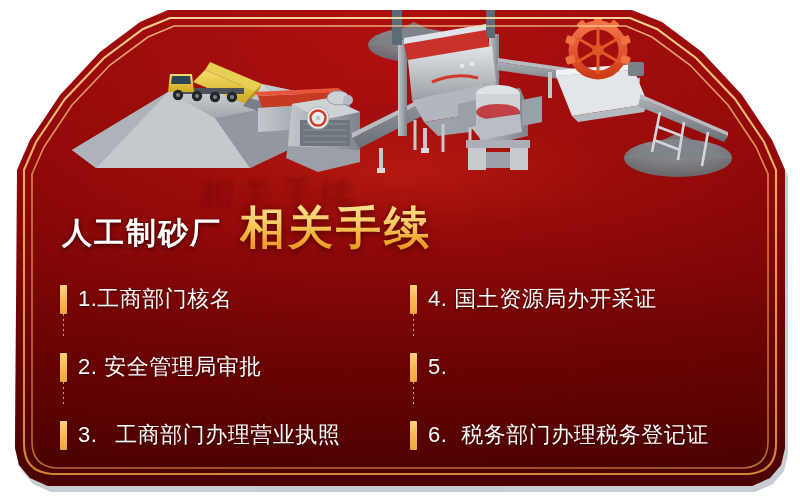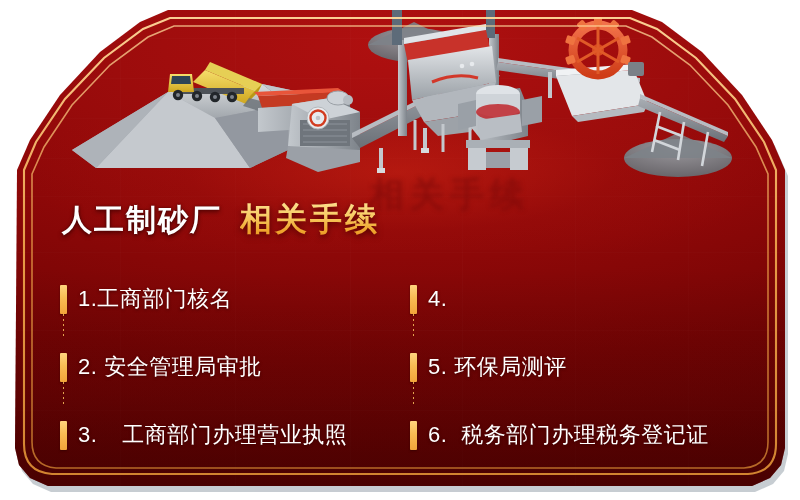--- a/index.html
+++ b/index.html
@@ -23,21 +23,20 @@
   }
   .card-shadow{
     filter: blur(5px);
     background:#9aa4ae;
     opacity:.55;
     transform: translate(3px,6px);
   }
   .card-bg{
     background:
       radial-gradient(135% 90% at 50% 8%, #b01010 0%, #a00d0d 22%, #8d0808 48%, #750404 72%, #5e0202 100%);
-    text-align: right;
   }
   
   .floor-grid{position:absolute;inset:0;opacity:.30;}
   .floor-grid i{position:absolute;background:rgba(255,255,255,.055);}
   .fg-h{height:1px;left:0;right:0;}
   .fg-v{width:1px;top:0;bottom:0;}
 
   
   .horizon-glow{
     position:absolute;left:0;right:0;top:120px;height:130px;
@@ -56,21 +55,21 @@
 
   
   .title-row{
     position:absolute;left:62px;top:198px;display:flex;align-items:baseline;gap:18px;
   }
   .t-white{
     font-size:30px;font-weight:bold;color:#ffffff;letter-spacing:2px;
     text-shadow:0 2px 4px rgba(60,0,0,.85), 0 0 2px rgba(0,0,0,.5);
   }
   .t-gold{
-    font-size:32px;font-weight:bold;letter-spacing:3px;
+    font-size:45px;font-weight:bold;letter-spacing:3px;
     color:#f7c65a;
     background:linear-gradient(to bottom,#fde49a 0%,#f8cb63 42%,#efa62f 72%,#e89020 100%);
     -webkit-background-clip:text;background-clip:text;
     -webkit-text-fill-color:transparent;
     filter: drop-shadow(0 2px 3px rgba(70,0,0,.9));
   }
   .watermark{
     position:absolute;left:200px;top:172px;width:330px;height:46px;
     color:rgba(120,8,8,.55);font-size:34px;font-weight:bold;letter-spacing:6px;
     filter:blur(2px);overflow:hidden;white-space:nowrap;
@@ -355,35 +354,35 @@
         </div>
         <div class="item">
           <span class="bar"></span>
           <span class="dots"></span>
           <span class="itxt">2.</span>
           <span class="itxt" style="margin-left:7px">安全管理局审批</span>
         </div>
         <div class="item">
           <span class="bar"></span>
           <span class="itxt">3.</span>
-          <span class="itxt" style="margin-left:25px">工商部门办理营业执照</span>
+          <span class="itxt" style="margin-left:18px">工商部门办理营业执照</span>
         </div>
       </div>
 
       <div class="col">
         <div class="item">
           <span class="bar"></span>
           <span class="dots"></span>
           <span class="itxt">4.</span>
+          <span class="itxt" style="margin-left:7px">国土资源局办开采证</span>
         </div>
         <div class="item">
           <span class="bar"></span>
           <span class="dots"></span>
           <span class="itxt">5.</span>
-          <span class="itxt" style="margin-left:7px">环保局测评</span>
         </div>
         <div class="item">
           <span class="bar"></span>
           <span class="itxt">6.</span>
           <span class="itxt" style="margin-left:14px">税务部门办理税务登记证</span>
         </div>
       </div>
 
     </div>
   </div>

